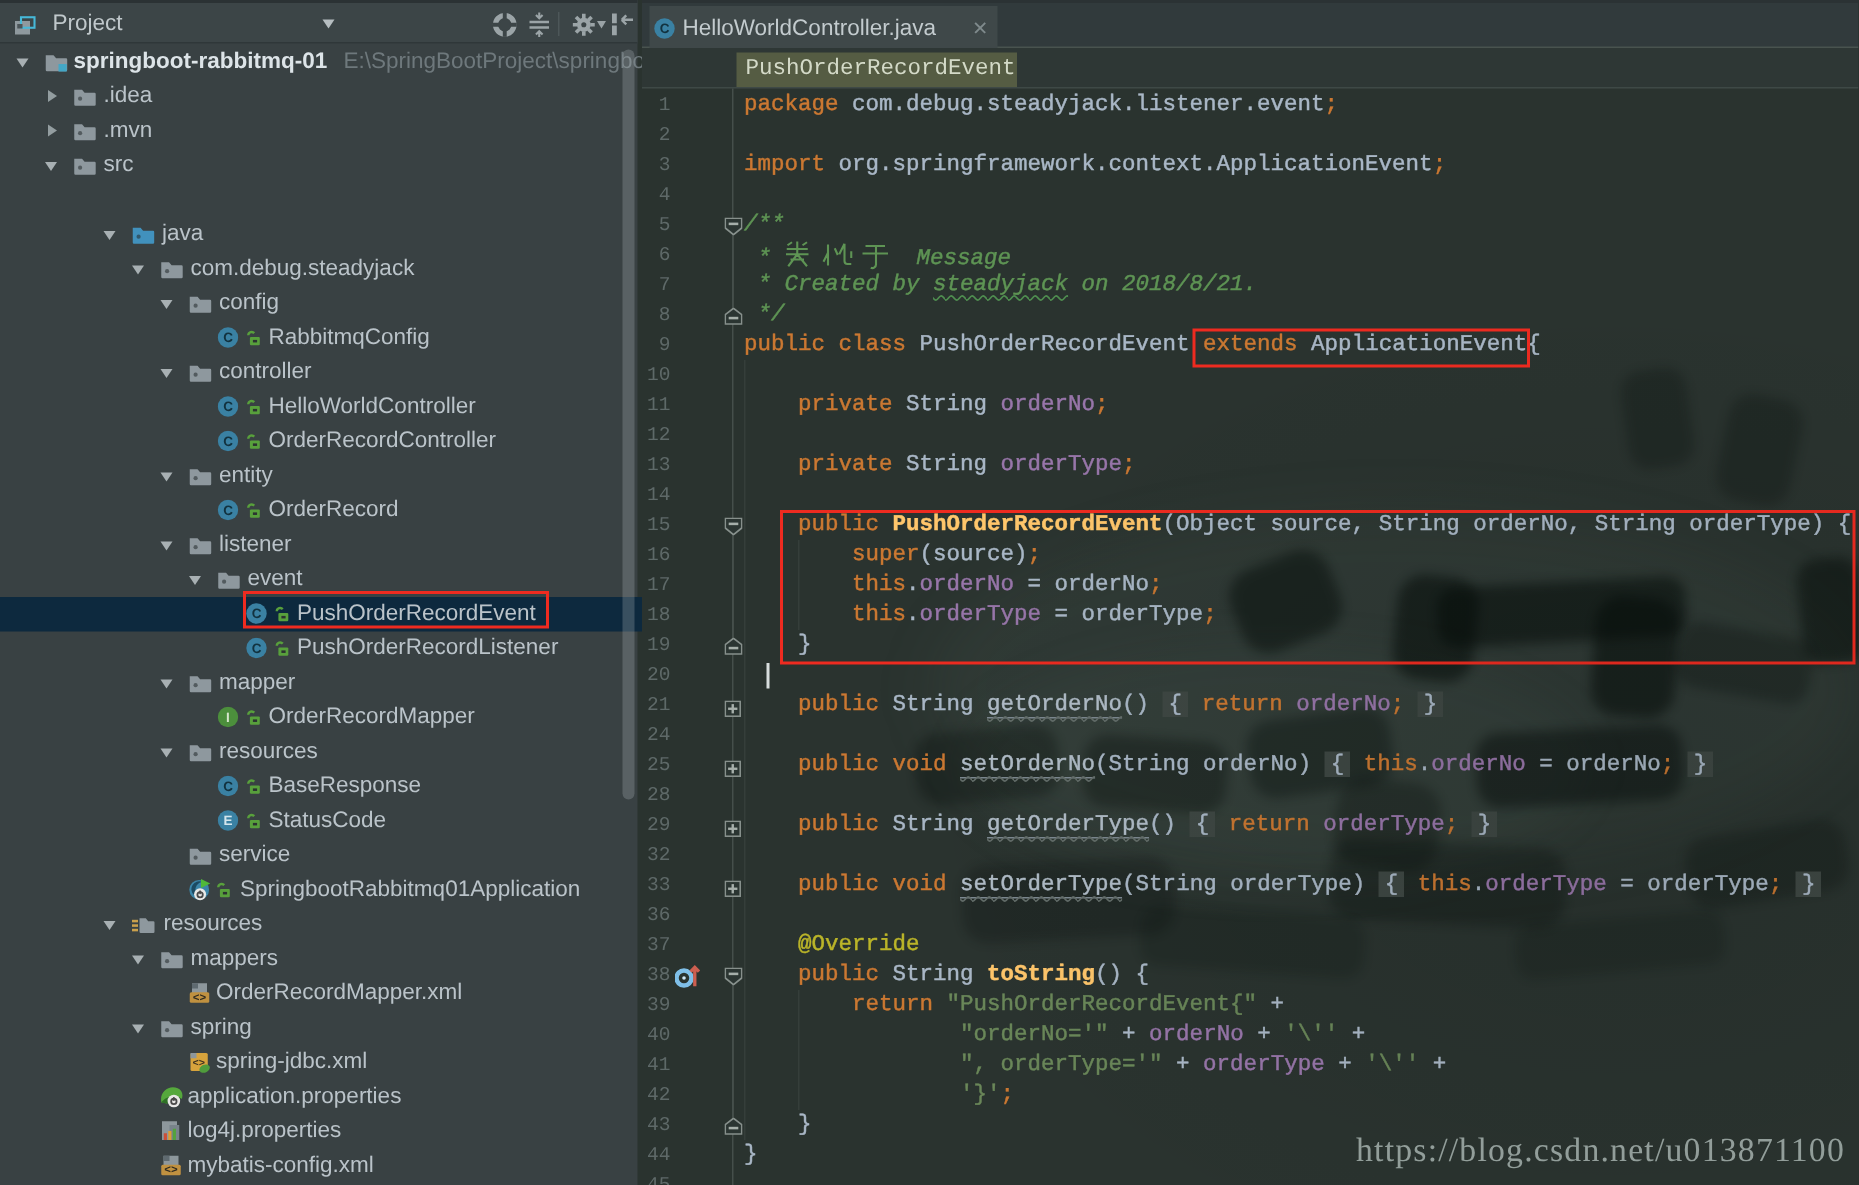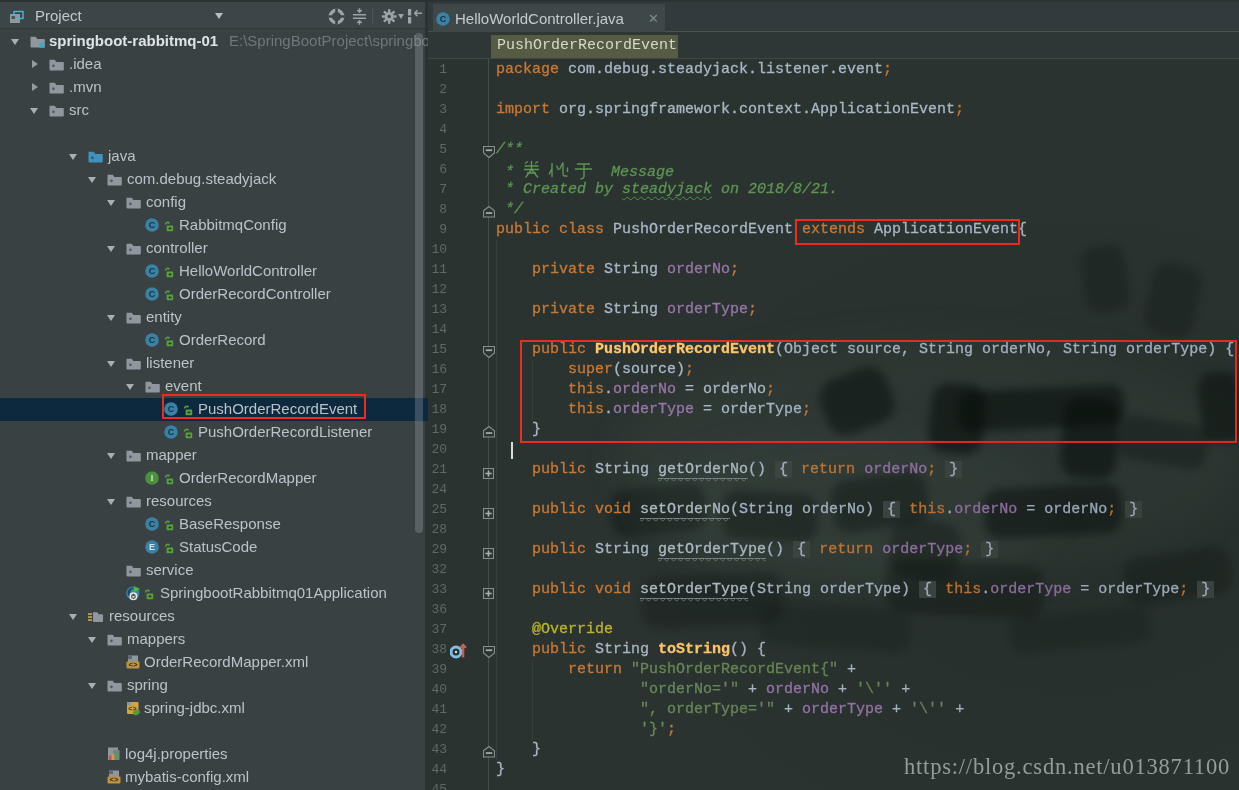--- a/index.html
+++ b/index.html
@@ -317,20 +317,30 @@
         <span class="tlabel" style="left:127px">spring</span>
       </div>
 <div class="trow" style="top:697px;">
         <span class="ticon" style="left:126px"><svg width="15" height="15" viewBox="0 0 15 15" style="">
             <rect x="1" y="1" width="11.5" height="12" rx="1" fill="#d7a33c"></rect>
             <rect x="1" y="1" width="4" height="3.5" fill="#8d979c"></rect>
             <text x="6.5" y="9.5" text-anchor="middle" font-family="Liberation Mono, monospace" font-size="7px" font-weight="bold" fill="#3a3020">&lt;&gt;</text>
             <ellipse cx="10.4" cy="11.4" rx="3.6" ry="2.6" fill="#4f9c3c" transform="rotate(-25 10.4 11.4)"></ellipse>
           </svg></span>
         <span class="tlabel" style="left:144px">spring-jdbc.xml</span>
+      </div>
+<div class="trow" style="top:720px;">
+        <span class="ticon" style="left:107px"><svg width="15" height="15" viewBox="0 0 15 15" style="">
+            <path d="M0.6,11 C-1,4 5.5,-1 11.5,1.5 C14.5,2.8 15.2,6 14.2,8.6 C9.5,5.2 4.8,7 4.5,11.8 C3.2,11.2 1.8,11 0.6,11 z" fill="#55a83c"></path>
+            <path d="M0.6,11 C3.5,6.8 9.5,5.8 14.2,8.6 C10,7.4 5.5,8.6 4.5,11.8 z" fill="#2e7026"></path>
+            <circle cx="8.9" cy="10" r="4.2" fill="#e8e8e6"></circle>
+            <circle cx="8.9" cy="10.3" r="1.8" fill="none" stroke="#4a4a4a" stroke-width="1.2"></circle>
+            <rect x="8.35" y="7.4" width="1.1" height="2.5" fill="#4a4a4a"></rect>
+          </svg></span>
+        <span class="tlabel" style="left:125px">application.properties</span>
       </div>
 <div class="trow" style="top:743px;">
         <span class="ticon" style="left:107px"><svg width="14" height="14" viewBox="0 0 14 14" style="">
             <rect x="1" y="0.5" width="10" height="12.5" fill="#8d979c"></rect>
             <rect x="6" y="3" width="6.5" height="10" fill="#78838a"></rect>
             <rect x="2.2" y="8.5" width="2.1" height="4.5" fill="#cc4f38"></rect>
             <rect x="5.2" y="7" width="2.1" height="6" fill="#e09c33"></rect>
             <rect x="8.2" y="5.5" width="2.1" height="7.5" fill="#53a33c"></rect>
           </svg></span>
         <span class="tlabel" style="left:125px">log4j.properties</span>

